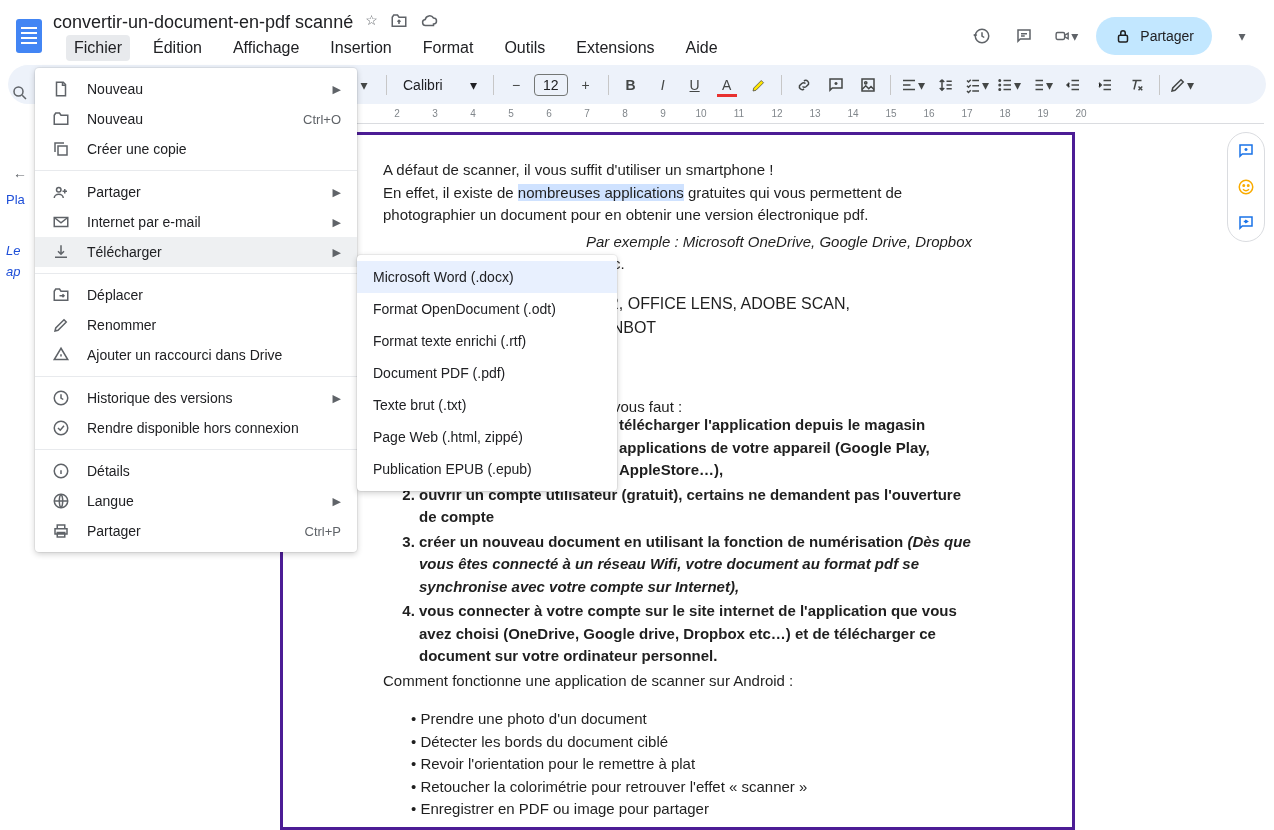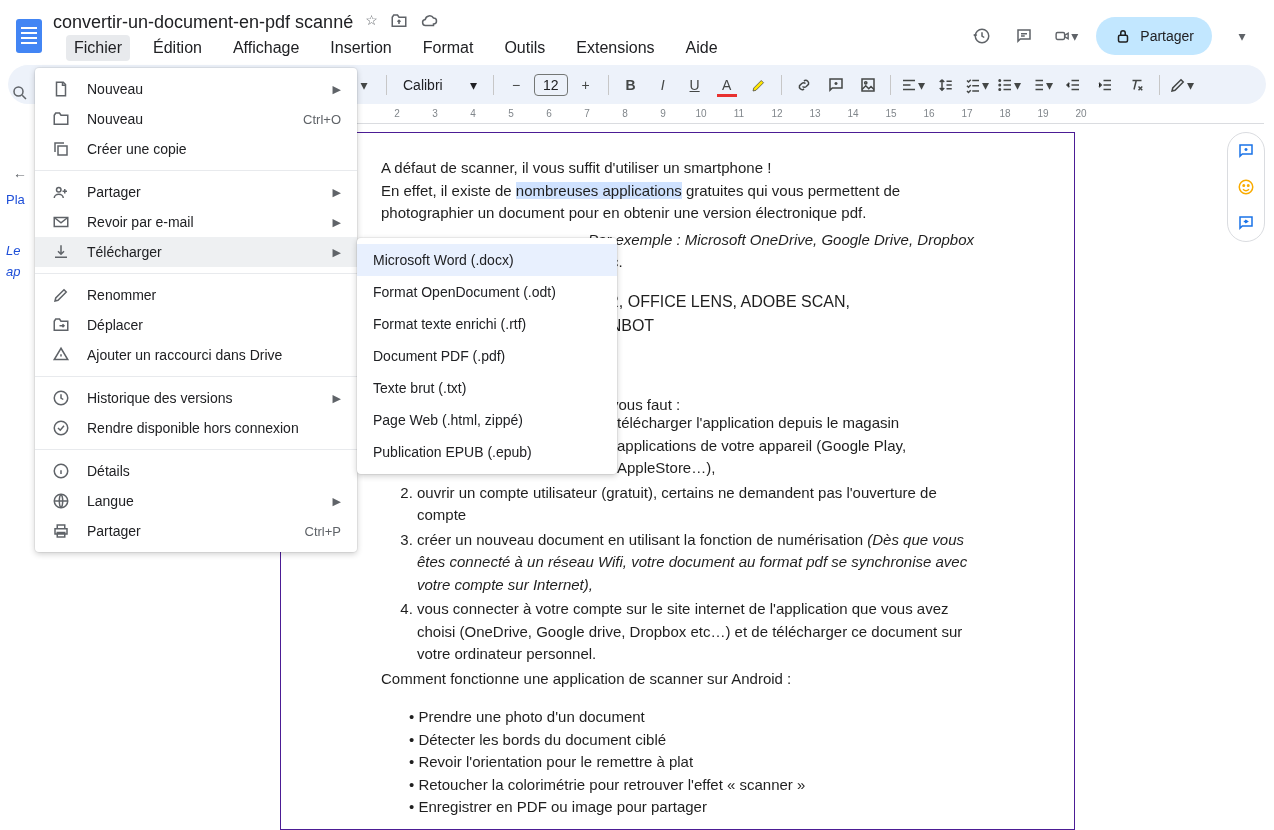--- a/index.html
+++ b/index.html
@@ -24,45 +24,45 @@
 .tb-sep { width:1px; height:20px; background:#c7c7c7; margin:0 4px; }
 .font-sel { display:flex; align-items:flex-end; gap:20px; padding:0 8px; min-width:90px; }
 .size-box { border:1px solid #747775; border-radius:4px; padding:2px 8px; font-size:14px; }
 .tbtn { width:28px; height:28px; display:flex; align-items:center; justify-content:center; color:#444746; cursor:pointer; border-radius:4px; }
 .color-a { position:relative; }
 .color-a::after { content:""; position:absolute; bottom:2px; left:4px; right:4px; height:3px; background:#000; }
 .color-a.red::after { background:#e8312f; }
 .ruler { height:16px; background:#fff; margin:4px 10px 0 38px; position:relative; font-size:10px; color:#80868b; border-bottom:1px solid #dadce0; }
 .ruler-inner { position:absolute; left:340px; right:0; top:0; bottom:0; display:flex; }
 .rnum { width:38px; text-align:center; }
-.doc-area { position:absolute; left:280px; top:132px; width:795px; bottom:0; background:#fff; border:1px solid #4c1d95; padding:24px 100px 24px 100px; font-size:15px; line-height:1.5; color:#1f1f1f; overflow:hidden; font-family:Calibri,Arial,sans-serif; }
+.doc-area { position:absolute; left:280px; top:132px; width:795px; bottom:0; background:#fff; border:3px solid #4c1d95; padding:24px 100px 24px 100px; font-size:15px; line-height:1.5; color:#1f1f1f; overflow:hidden; font-family:Calibri,Arial,sans-serif; }
 .doc-area p { margin:0; }
 .sel { background:#cfe2ff; }
 .italic { font-style:italic; }
 .apps-line { font-size:16px; }
 .ol { margin-left:18px; padding-left:18px; }
-.ol li { margin-bottom:2px; }
+.ol li { margin-bottom:2px;font-weight:bold; }
 .bullets { margin-left:28px; }
 .bullets div::before { content:"• "; }
 .section-title { margin-top:18px; }
 .right-rail { position:absolute; right:8px; top:132px; width:40px; display:flex; flex-direction:column; align-items:center; gap:10px; }
 .rail-stack { background:#fff; border:1px solid #dadce0; border-radius:20px; display:flex; flex-direction:column; }
 .rail-stack .rb { width:36px; height:36px; display:flex; align-items:center; justify-content:center; cursor:pointer; color:#5f6368; }
 .left-edge { position:absolute; left:6px; top:84px; display:flex; flex-direction:column; gap:12px; align-items:center; width:28px; color:#5f6368; }
 .left-text { position:absolute; left:6px; top:192px; font-size:13px; color:#1d4ed8; width:28px; }
 .left-text div { margin-bottom:6px; font-style:italic; }
 .dropdown { position:absolute; left:35px; top:68px; width:322px; background:#fff; border-radius:4px; box-shadow:0 2px 6px rgba(0,0,0,.2),0 0 0 1px rgba(0,0,0,.05); padding:6px 0; z-index:10; }
 .dd-item { display:flex; align-items:center; padding:6px 16px; gap:16px; cursor:pointer; font-size:14px; color:#202124; }
 .dd-item.hl { background:#eef0f2; }
 .dd-icon { width:20px; color:#5f6368; display:flex; justify-content:center; }
 .dd-label { flex:1; }
 .dd-arrow { color:#5f6368; font-size:11px; }
 .dd-short { color:#5f6368; font-size:13px; }
 .dd-sep { height:1px; background:#e8eaed; margin:6px 0; }
-.submenu { position:absolute; left:357px; top:238px; width:260px; background:#fff; border-radius:4px; box-shadow:0 2px 6px rgba(0,0,0,.2),0 0 0 1px rgba(0,0,0,.05); padding:6px 0; z-index:11; }
+.submenu { position:absolute; left:357px; top:255px; width:260px; background:#fff; border-radius:4px; box-shadow:0 2px 6px rgba(0,0,0,.2),0 0 0 1px rgba(0,0,0,.05); padding:6px 0; z-index:11; }
 .sub-item { padding:8px 16px; cursor:pointer; font-size:14px; }
 .sub-item.hl { background:#e8f0fe; }
 svg { width:18px; height:18px; }
 </style>
 </head>
 <body>
 
 <div class="header">
   <div class="logo">
       <div class="logo-box"></div>
@@ -341,49 +341,49 @@
       <span class="dd-label">Partager</span>
       <span class="dd-arrow">▶</span>
     </div>
   <div class="dd-item">
       <span class="dd-icon">
         <svg viewBox="0 0 24 24" fill="none" stroke="currentColor" stroke-width="2">
           <rect x="3" y="6" width="18" height="12"></rect>
           <path d="M3 6l9 7 9-7"></path>
         </svg>
       </span>
-      <span class="dd-label">Revoir par e-mail</span>
+      <span class="dd-label">Internet par e-mail</span>
       <span class="dd-arrow">▶</span>
     </div>
   <div class="dd-item hl">
       <span class="dd-icon">
         <svg viewBox="0 0 24 24" fill="none" stroke="currentColor" stroke-width="2">
           <path d="M12 3v12m-4-4l4 4 4-4M4 19h16"></path>
         </svg>
       </span>
       <span class="dd-label">Télécharger</span>
       <span class="dd-arrow">▶</span>
     </div>
   <div class="dd-sep"></div>
-  <div class="dd-item">
-      <span class="dd-icon">
-        <svg viewBox="0 0 24 24" fill="none" stroke="currentColor" stroke-width="2">
-          <path d="M4 20l4-1L19 8l-3-3L5 16z"></path>
-        </svg>
-      </span>
-      <span class="dd-label">Renommer</span>
-    </div>
   <div class="dd-item">
       <span class="dd-icon">
         <svg viewBox="0 0 24 24" fill="none" stroke="currentColor" stroke-width="2">
           <path d="M3 7l2-3h5l2 3h9v12H3z"></path>
           <path d="M10 13h6m-2-2l2 2-2 2"></path>
         </svg>
       </span>
       <span class="dd-label">Déplacer</span>
+    </div>
+  <div class="dd-item">
+      <span class="dd-icon">
+        <svg viewBox="0 0 24 24" fill="none" stroke="currentColor" stroke-width="2">
+          <path d="M4 20l4-1L19 8l-3-3L5 16z"></path>
+        </svg>
+      </span>
+      <span class="dd-label">Renommer</span>
     </div>
   <div class="dd-item">
       <span class="dd-icon">
         <svg viewBox="0 0 24 24" fill="none" stroke="currentColor" stroke-width="2">
           <path d="M12 3l9 15H3z"></path>
           <path d="M12 11v3"></path>
         </svg>
       </span>
       <span class="dd-label">Ajouter un raccourci dans Drive</span>
     </div>

